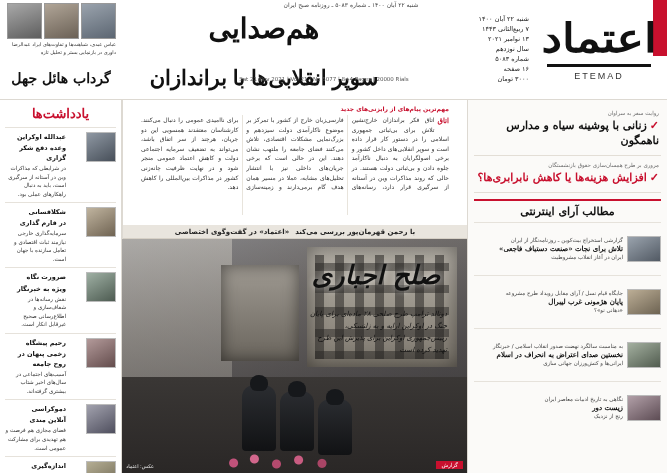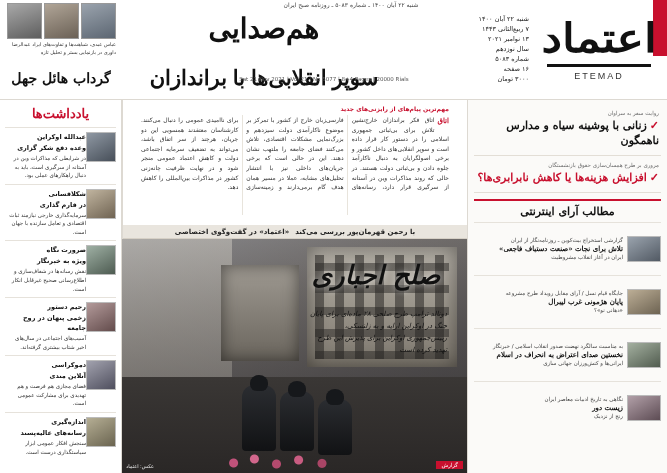--- a/index.html
+++ b/index.html
@@ -89,21 +89,21 @@
     position: absolute; left: 0; top: 100px; width: 122px; height: 373px;
     background: #ffffff; border-left: 0; border-right: 1px solid #ddd9d2;
     padding: 4px 5px;
   }
   .sidebar-title {
     font-family: "DejaVu Serif", "Liberation Serif", serif;
     font-size: 13px; font-weight: bold; color: #c8102e; text-align: center;
     margin: 2px 0 6px 0;
   }
   .side-item {
-    display: flex; gap: 0; align-items: flex-start;
+    display: flex; gap: 20px; align-items: flex-start;
     padding: 4px 0; border-top: 1px solid #e6e2db;
   }
   .side-thumb {
     width: 30px; height: 30px; flex: 0 0 30px; border: 1px solid #bbb;
   }
   .st1 { background: linear-gradient(150deg,#8f98a3,#474f59); }
   .st2 { background: linear-gradient(150deg,#c0b49f,#6f6352); }
   .st3 { background: linear-gradient(150deg,#9fb0a4,#4d5b51); }
   .st4 { background: linear-gradient(150deg,#b39a9a,#634c4c); }
   .st5 { background: linear-gradient(150deg,#a2a2ae,#4f4f5e); }
@@ -407,21 +407,21 @@
       <div class="side-txt">
         <b>ضرورت نگاه</b>
         <b>ویژه به خبرنگار</b>
         <span>نقش رسانه‌ها در شفاف‌سازی و اطلاع‌رسانی صحیح غیرقابل انکار است.</span>
       </div>
     </div>
 
     <div class="side-item">
       <div class="side-thumb st4"></div>
       <div class="side-txt">
-        <b>رحیم دستور</b>
+        <b>رحیم پیشگاه</b>
         <b>زخمی پنهان در روح جامعه</b>
         <span>آسیب‌های اجتماعی در سال‌های اخیر شتاب بیشتری گرفته‌اند.</span>
       </div>
     </div>
 
     <div class="side-item">
       <div class="side-thumb st5"></div>
       <div class="side-txt">
         <b>دموکراسی</b>
         <b>آنلاین مندی</b>

